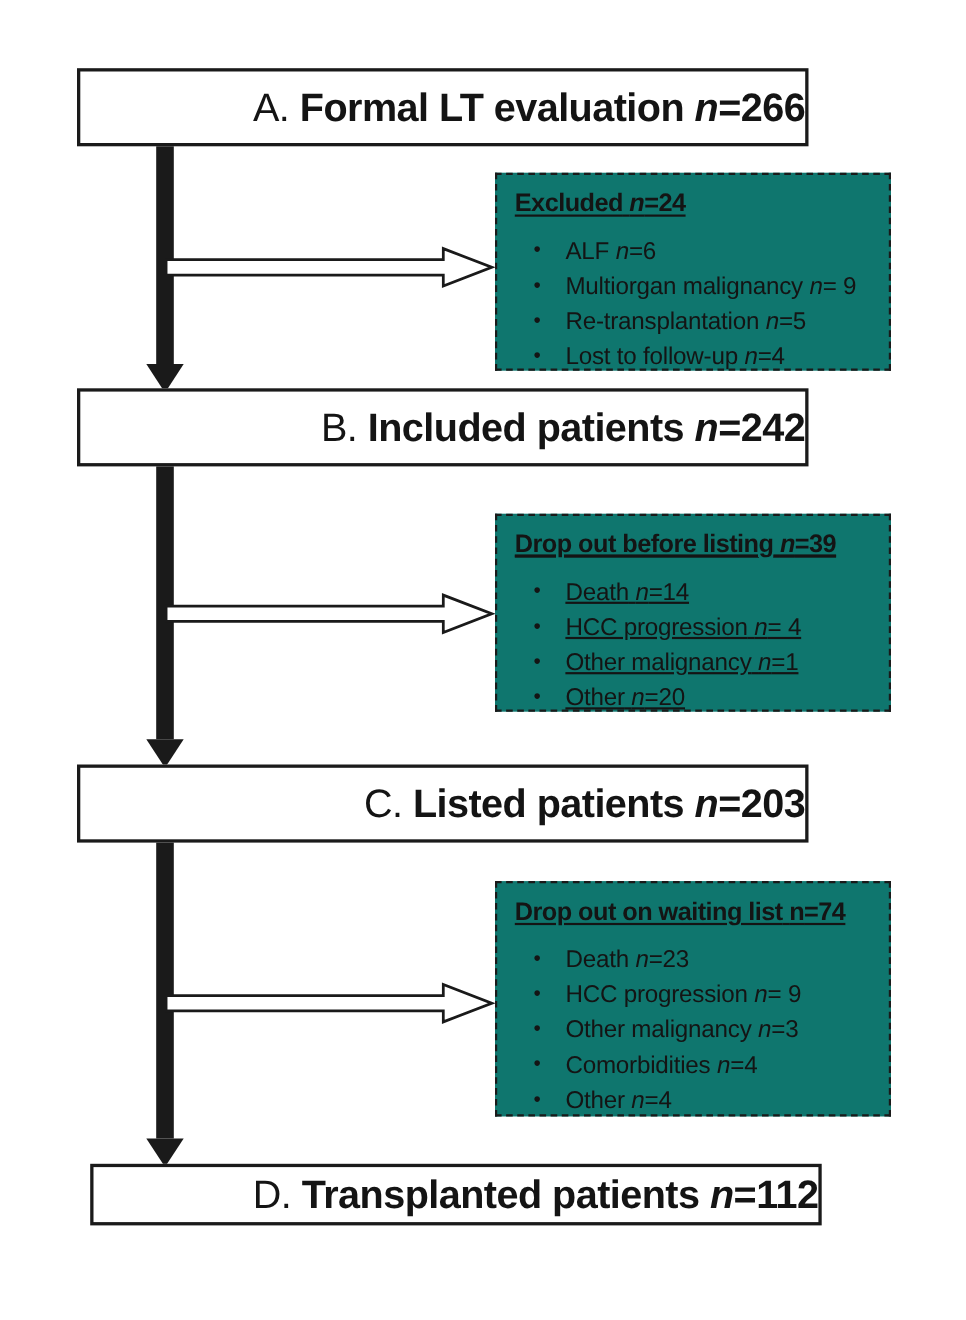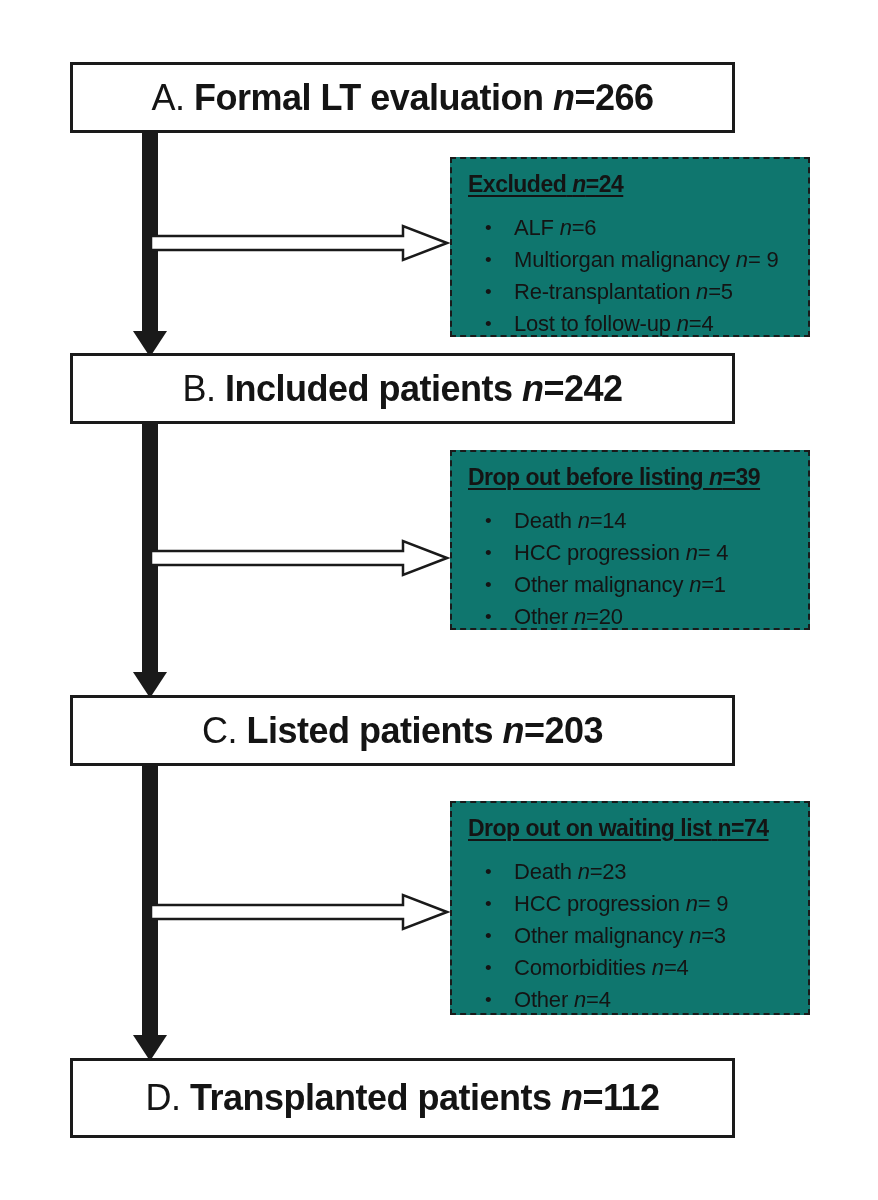--- a/index.html
+++ b/index.html
@@ -4,21 +4,21 @@
 <style>
   html,body{margin:0;padding:0;background:#ffffff;}
   #canvas{
     position:relative;width:878px;height:1200px;background:#ffffff;overflow:hidden;
     font-family:"Liberation Sans", sans-serif;color:#141414;
   }
   
   .stage{
     position:absolute;left:70px;width:665px;background:#ffffff;
     border:3px solid #1a1a1a;box-sizing:border-box;z-index:3;
-    display:flex;align-items:center;justify-content:center;
+    display:flex;align-items:center;justify-content:flex-end;
   }
   .stage-text{
     font-size:36px;letter-spacing:-0.5px;white-space:nowrap;
   }
   .stage-text .pfx{font-weight:400;}
   .stage-text b{font-weight:700;}
   .nvar{font-style:italic;}
   .nvar.upright{font-style:normal;}
   
   .sidebox{
@@ -98,42 +98,42 @@
   </div>
 
   <div class="stage" style="top:695px;height:71px;">
     <div class="stage-text">
       <span class="pfx">C.</span>
       <b><span>Listed patients</span>
       <span class="nvar">n</span><span>=203</span></b>
     </div>
   </div>
 
-  <div class="stage" style="top:1058px;height:80px;">
+  <div class="stage" style="top:1058px;height:56px;margin-left:12px;">
     <div class="stage-text">
       <span class="pfx">D.</span>
       <b><span>Transplanted patients</span>
       <span class="nvar">n</span><span>=112</span></b>
     </div>
   </div>
 
   <div class="sidebox" style="top:157px;height:180px;">
     <div class="sb-title">
       <span>Excluded</span>
       <span class="nvar">n</span><span>=24</span>
     </div>
     <ul class="sb-list">
       <li><span>ALF</span> <span class="nvar">n</span><span>=6</span></li>
       <li><span>Multiorgan malignancy</span> <span class="nvar">n</span><span>= 9</span></li>
       <li><span>Re-transplantation</span> <span class="nvar">n</span><span>=5</span></li>
       <li><span>Lost to follow-up</span> <span class="nvar">n</span><span>=4</span></li>
     </ul>
   </div>
 
-  <div class="sidebox" style="top:450px;height:180px;">
+  <div class="sidebox" style="top:467px;height:180px;text-decoration:underline;">
     <div class="sb-title">
       <span>Drop out before listing</span>
       <span class="nvar">n</span><span>=39</span>
     </div>
     <ul class="sb-list">
       <li><span>Death</span> <span class="nvar">n</span><span>=14</span></li>
       <li><span>HCC progression</span> <span class="nvar">n</span><span>= 4</span></li>
       <li><span>Other malignancy</span> <span class="nvar">n</span><span>=1</span></li>
       <li><span>Other</span> <span class="nvar">n</span><span>=20</span></li>
     </ul>

